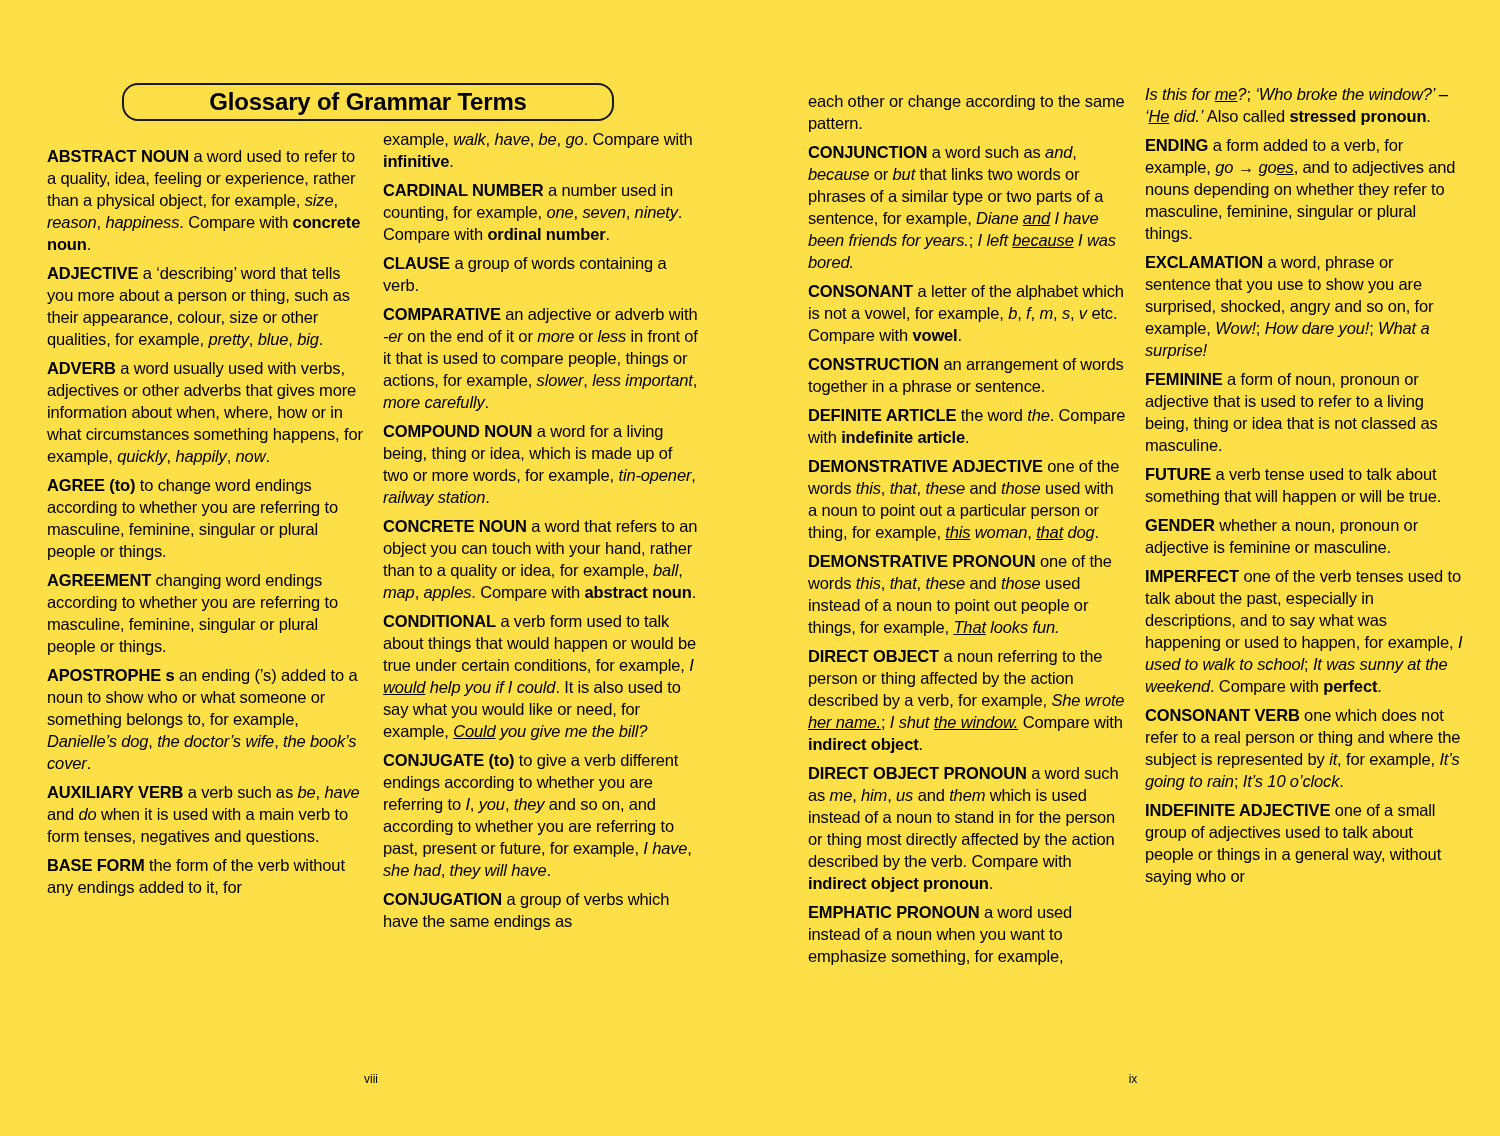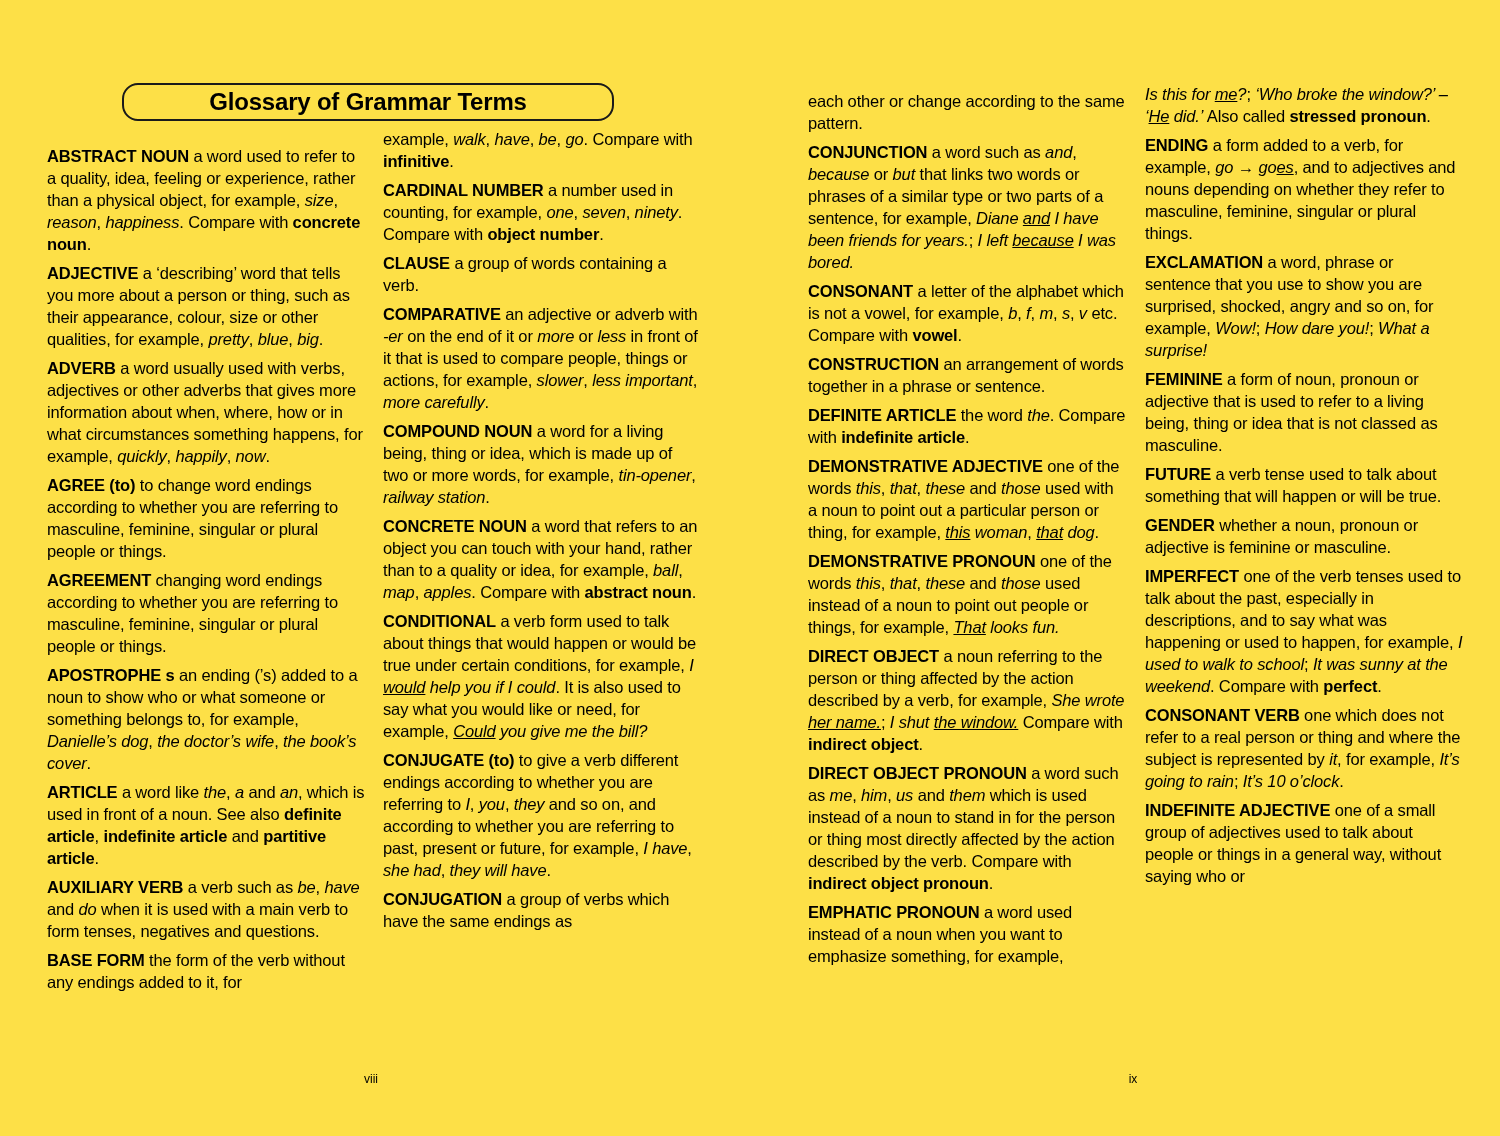--- a/index.html
+++ b/index.html
@@ -68,27 +68,26 @@
     <div class="title-box">
       <h1>Glossary of Grammar Terms</h1>
     </div>
     <div class="col" id="col-0">
         <p class="entry"><span class="term">ABSTRACT NOUN</span> <span>a word used to refer to a quality, idea, feeling or experience, rather than a physical object, for example, <i>size</i>, <i>reason</i>, <i>happiness</i>. Compare with <b>concrete noun</b>.</span></p>
         <p class="entry"><span class="term">ADJECTIVE</span> <span>a ‘describing’ word that tells you more about a person or thing, such as their appearance, colour, size or other qualities, for example, <i>pretty</i>, <i>blue</i>, <i>big</i>.</span></p>
         <p class="entry"><span class="term">ADVERB</span> <span>a word usually used with verbs, adjectives or other adverbs that gives more information about when, where, how or in what circumstances something happens, for example, <i>quickly</i>, <i>happily</i>, <i>now</i>.</span></p>
         <p class="entry"><span class="term">AGREE (to)</span> <span>to change word endings according to whether you are referring to masculine, feminine, singular or plural people or things.</span></p>
         <p class="entry"><span class="term">AGREEMENT</span> <span>changing word endings according to whether you are referring to masculine, feminine, singular or plural people or things.</span></p>
         <p class="entry"><span class="term">APOSTROPHE s</span> <span>an ending (’s) added to a noun to show who or what someone or something belongs to, for example, <i>Danielle’s dog</i>, <i>the doctor’s wife</i>, <i>the book’s cover</i>.</span></p>
-        <p class="entry"><span class="term">ARTICLE</span> <span>a word like <i>the</i>, <i>a</i> and <i>an</i>, which is used in front of a noun. See also <b>definite article</b>, <b>indefinite article</b> and <b>partitive article</b>.</span></p>
         <p class="entry"><span class="term">AUXILIARY VERB</span> <span>a verb such as <i>be</i>, <i>have</i> and <i>do</i> when it is used with a main verb to form tenses, negatives and questions.</span></p>
         <p class="entry"><span class="term">BASE FORM</span> <span>the form of the verb without any endings added to it, for</span></p>
       </div>
     <div class="col" id="col-1">
         <p class="entry"><span>example, <i>walk</i>, <i>have</i>, <i>be</i>, <i>go</i>. Compare with <b>infinitive</b>.</span></p>
-        <p class="entry"><span class="term">CARDINAL NUMBER</span> <span>a number used in counting, for example, <i>one</i>, <i>seven</i>, <i>ninety</i>. Compare with <b>object number</b>.</span></p>
+        <p class="entry"><span class="term">CARDINAL NUMBER</span> <span>a number used in counting, for example, <i>one</i>, <i>seven</i>, <i>ninety</i>. Compare with <b>ordinal number</b>.</span></p>
         <p class="entry"><span class="term">CLAUSE</span> <span>a group of words containing a verb.</span></p>
         <p class="entry"><span class="term">COMPARATIVE</span> <span>an adjective or adverb with <i>-er</i> on the end of it or <i>more</i> or <i>less</i> in front of it that is used to compare people, things or actions, for example, <i>slower</i>, <i>less important</i>, <i>more carefully</i>.</span></p>
         <p class="entry"><span class="term">COMPOUND NOUN</span> <span>a word for a living being, thing or idea, which is made up of two or more words, for example, <i>tin-opener</i>, <i>railway station</i>.</span></p>
         <p class="entry"><span class="term">CONCRETE NOUN</span> <span>a word that refers to an object you can touch with your hand, rather than to a quality or idea, for example, <i>ball</i>, <i>map</i>, <i>apples</i>. Compare with <b>abstract noun</b>.</span></p>
         <p class="entry"><span class="term">CONDITIONAL</span> <span>a verb form used to talk about things that would happen or would be true under certain conditions, for example, <i>I <u>would</u> help you if I could</i>. It is also used to say what you would like or need, for example, <i><u>Could</u> you give me the bill?</i></span></p>
         <p class="entry"><span class="term">CONJUGATE (to)</span> <span>to give a verb different endings according to whether you are referring to <i>I</i>, <i>you</i>, <i>they</i> and so on, and according to whether you are referring to past, present or future, for example, <i>I have</i>, <i>she had</i>, <i>they will have</i>.</span></p>
         <p class="entry"><span class="term">CONJUGATION</span> <span>a group of verbs which have the same endings as</span></p>
       </div>
     <div class="page-number" id="page-number-left">viii</div>
   </div>

